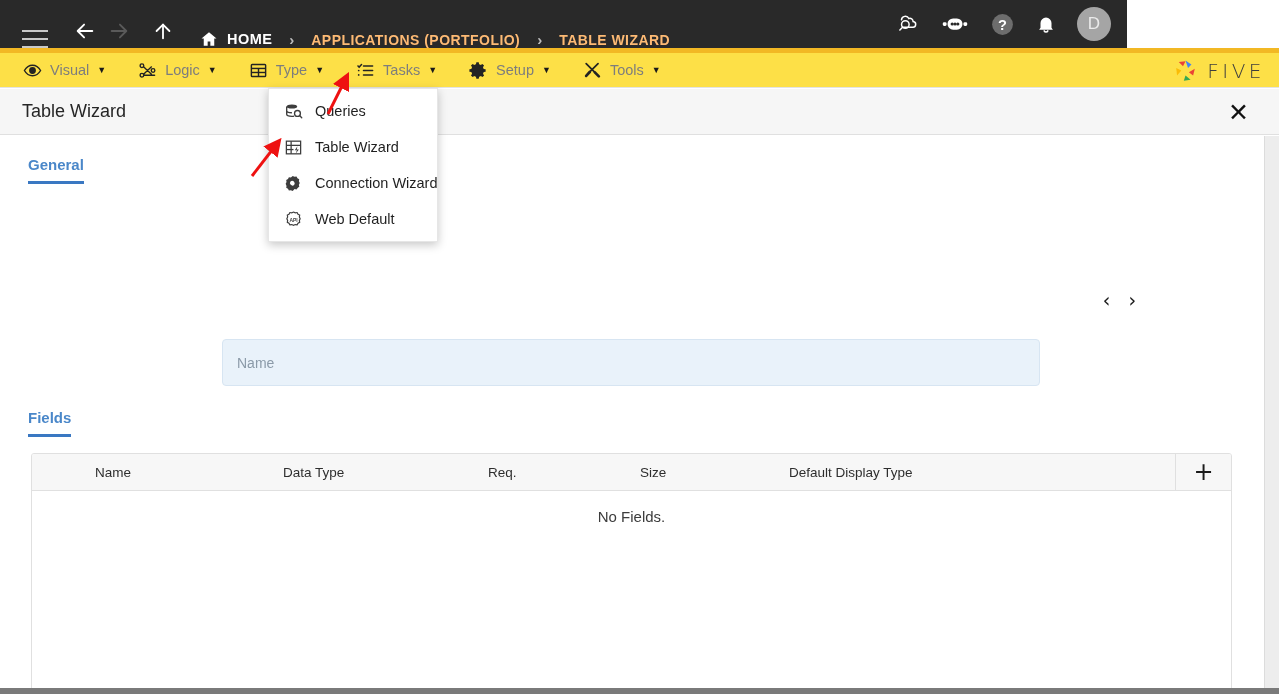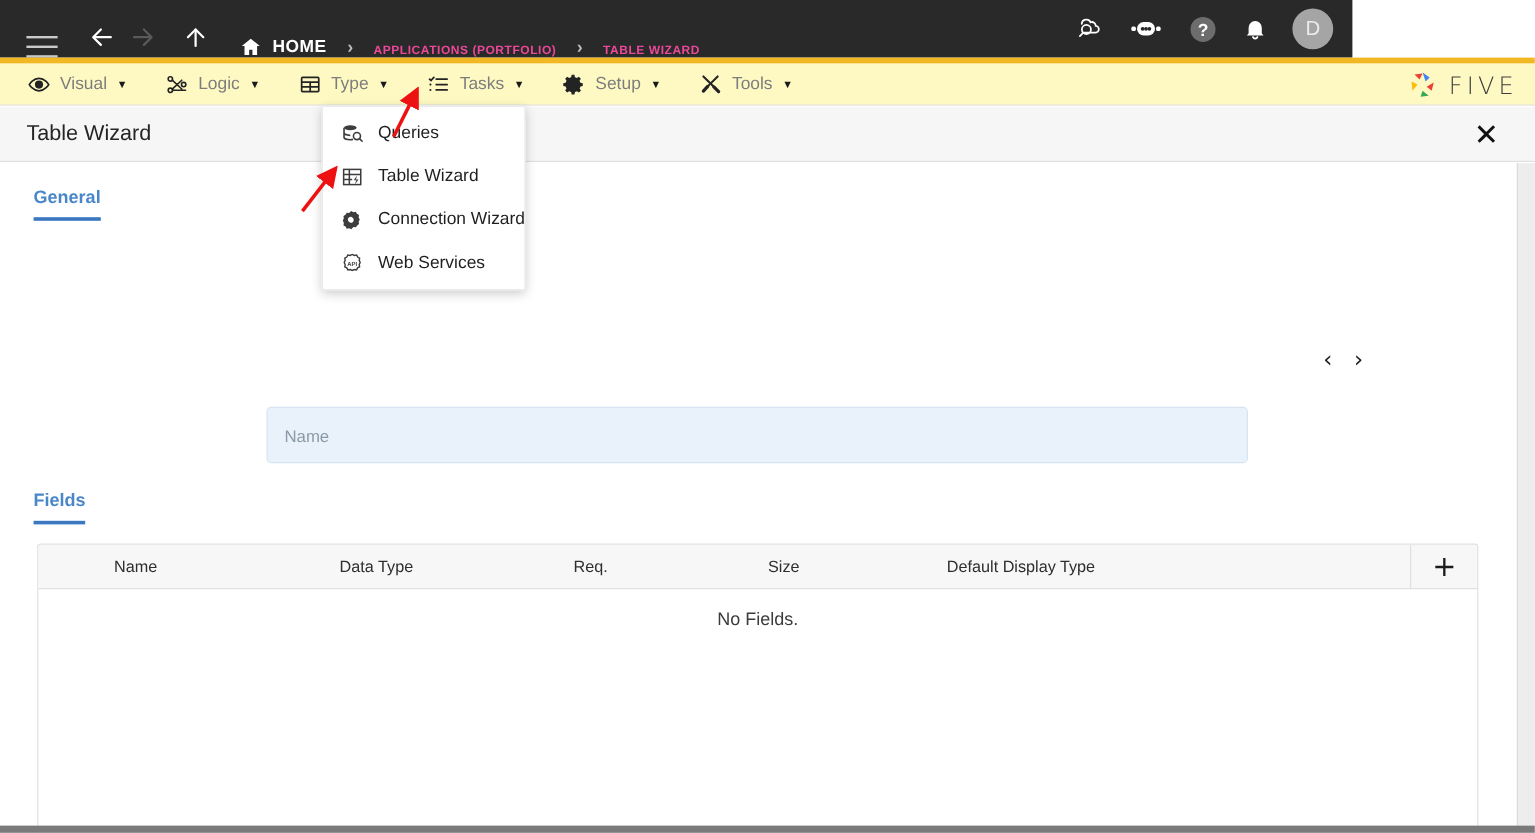--- a/index.html
+++ b/index.html
@@ -42,39 +42,39 @@
     margin-left: 20px; cursor: pointer;
   }
   .crumb-text {
     color: #ffffff; font-size: 14.5px; font-weight: bold;
     letter-spacing: 0.45px;
   }
   .crumb-sep {
     color: #bdbdbd; font-size: 15px; margin: 0 17px;
     font-weight: bold;
   }
-  .crumb-item { color: #ec4899; font-size: 10px; font-weight: bold; letter-spacing: 0.45px; cursor: pointer; }
+  .crumb-item { color: #fdba74; font-size: 14px; font-weight: bold; letter-spacing: 0.45px; cursor: pointer; }
 
   .topbar-right {
     position: absolute; right: 16px; top: 0; height: 48px;
     display: flex; align-items: center; gap: 20px;
   }
   .ticon { cursor: pointer; display:flex; align-items:center; justify-content:center; }
   .avatar {
     width: 34px; height: 34px; border-radius: 50%;
     background: #a5a5a5; color: #ebebeb;
     display: flex; align-items: center; justify-content: center;
     font-size: 17px; cursor: pointer;
   }
 
   
   .menubar {
     position: absolute; top: 53px; left: 0;
     width: 1279px; height: 35px;
-    background: #fef9c3;
+    background: #fde047;
     border-bottom: 1px solid #e3e3e3;
     display: flex; align-items: center;
   }
   .menuitem {
     display: flex; align-items: center; gap: 8px;
     height: 35px; padding: 0 16px;
     cursor: pointer;
   }
   .menuitem:first-child { margin-left: 7px; }
   .menu-label { color: #7d7d7d; font-size: 14.5px; }
@@ -393,21 +393,21 @@
 
   <div class="fields-tab">
     <span class="tab-label">Fields</span>
     <div class="tab-underline"></div>
   </div>
 
   <div class="fields-table">
     <div class="fields-head">
       <span class="th" style="left:63px">Name</span>
       <span class="th" style="left:251px">Data Type</span>
-      <span class="th" style="left:446px">Req.</span>
+      <span class="th" style="left:456px">Req.</span>
       <span class="th" style="left:608px">Size</span>
       <span class="th" style="left:757px">Default Display Type</span>
       <span class="th-plus">+</span>
     </div>
     <div class="empty-msg">No Fields.</div>
   </div>
 </div>
 
 <div class="scroll-track"></div>
 <div class="footer-bar"></div>
@@ -453,21 +453,21 @@
     <span class="dd-label">Connection Wizard</span>
   </div>
 
   <div class="dd-item">
     <span class="dd-ico">
       <svg width="19" height="19" viewBox="0 0 24 24" fill="none" stroke="#3d3d3d" stroke-width="1.5">
         <path d="M12 2.6 l2.2 1 l2.4-.4 l1.1 2.1 l2.1 1.1 l-.4 2.4 l1 2.2 l-1 2.2 l.4 2.4 l-2.1 1.1 l-1.1 2.1 l-2.4-.4 l-2.2 1 l-2.2-1 l-2.4 .4 l-1.1-2.1 l-2.1-1.1 l.4-2.4 l-1-2.2 l1-2.2 l-.4-2.4 l2.1-1.1 l1.1-2.1 l2.4 .4 Z"></path>
         <text x="12" y="14.6" font-size="6.2" font-family="Liberation Sans, sans-serif" fill="#3d3d3d" stroke="none" text-anchor="middle" font-weight="bold">API</text>
       </svg>
     </span>
-    <span class="dd-label">Web Services</span>
+    <span class="dd-label">Web Default</span>
   </div>
 </div>
 
 <div class="annot annot-1">
   <svg width="40" height="48" viewBox="0 0 40 48">
     <defs>
       <marker id="ah1" markerWidth="6" markerHeight="6" refX="3" refY="3" orient="auto">
         <path d="M0,0 L6,3 L0,6 z" fill="#ee1111"></path>
       </marker>
     </defs>

